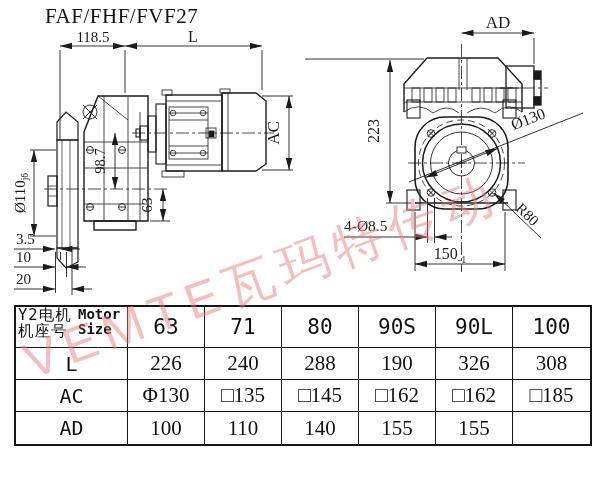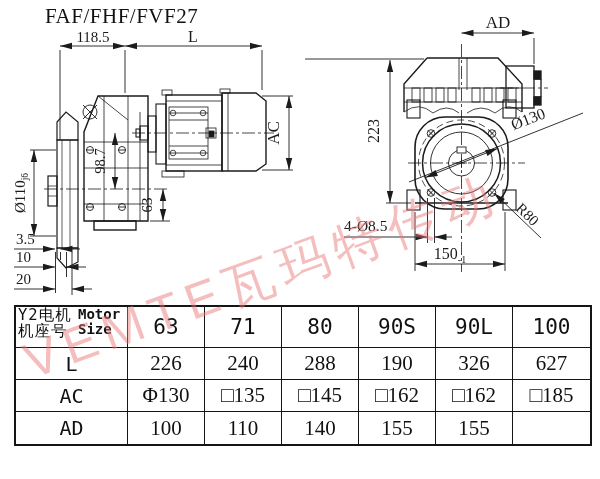--- a/index.html
+++ b/index.html
@@ -308,21 +308,21 @@
     <div class="cell colhead">90S</div>
     <div class="cell colhead">90L</div>
     <div class="cell colhead lastcol">100</div>
 
     <div class="cell rowlabel">L</div>
     <div class="cell val">226</div>
     <div class="cell val">240</div>
     <div class="cell val">288</div>
     <div class="cell val">190</div>
     <div class="cell val">326</div>
-    <div class="cell val lastcol">627</div>
+    <div class="cell val lastcol">308</div>
 
     <div class="cell rowlabel">AC</div>
     <div class="cell val">Φ130</div>
     <div class="cell val">□135</div>
     <div class="cell val">□145</div>
     <div class="cell val">□162</div>
     <div class="cell val">□162</div>
     <div class="cell val lastcol">□185</div>
 
     <div class="cell rowlabel lastrow">AD</div>

